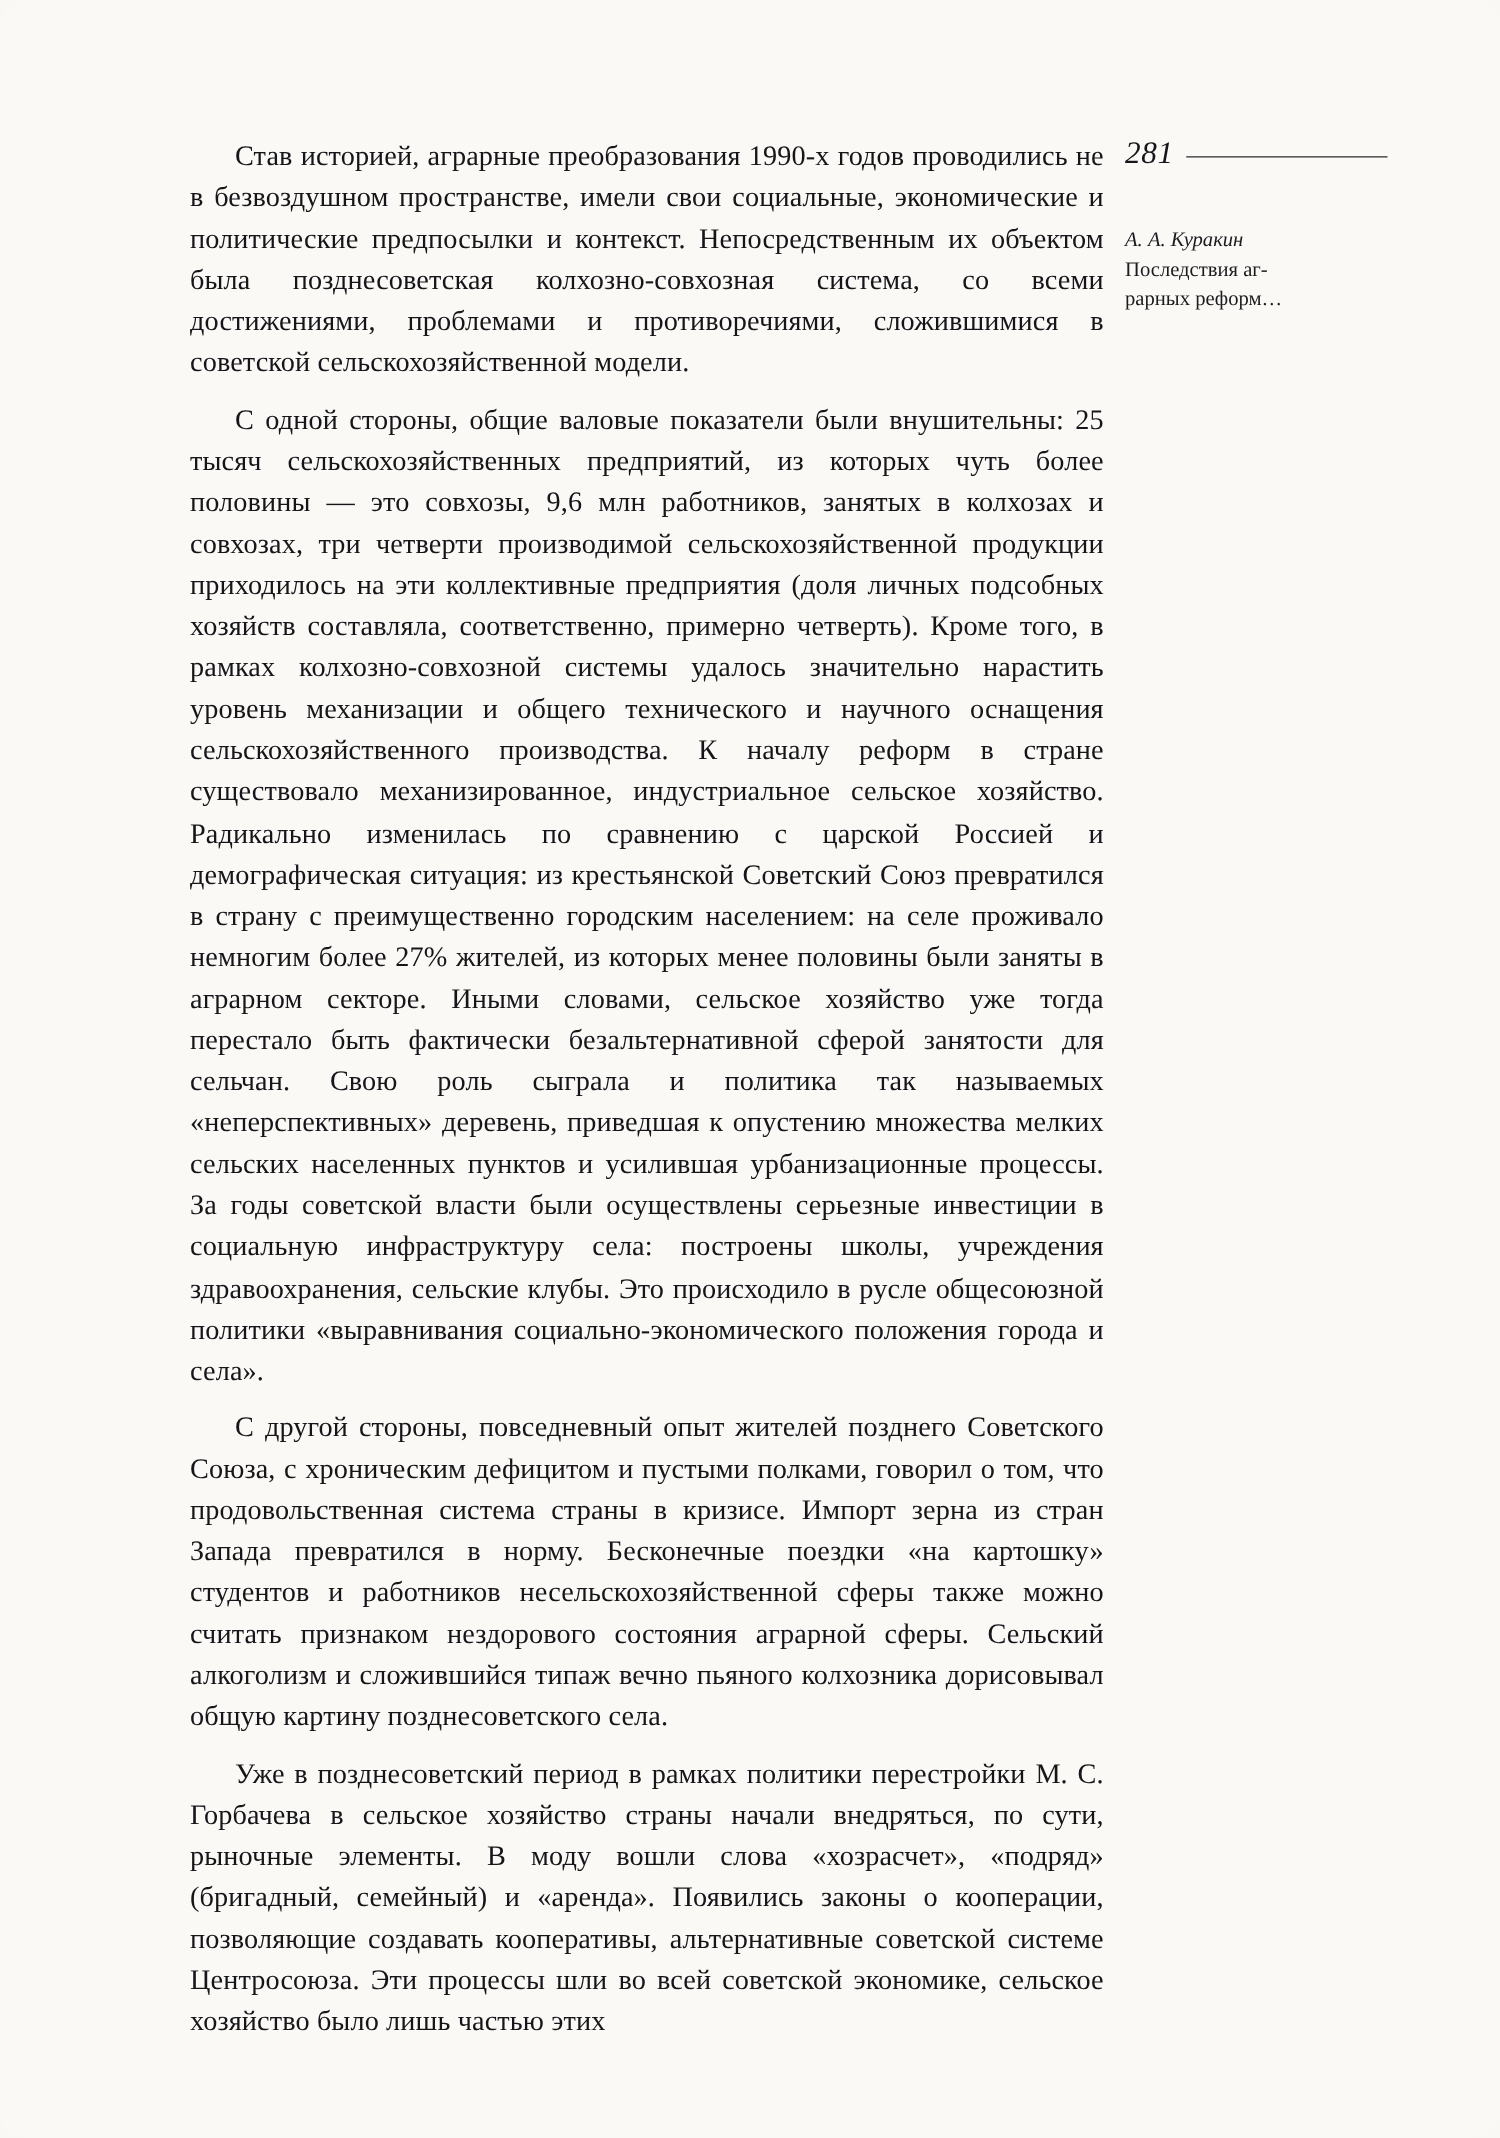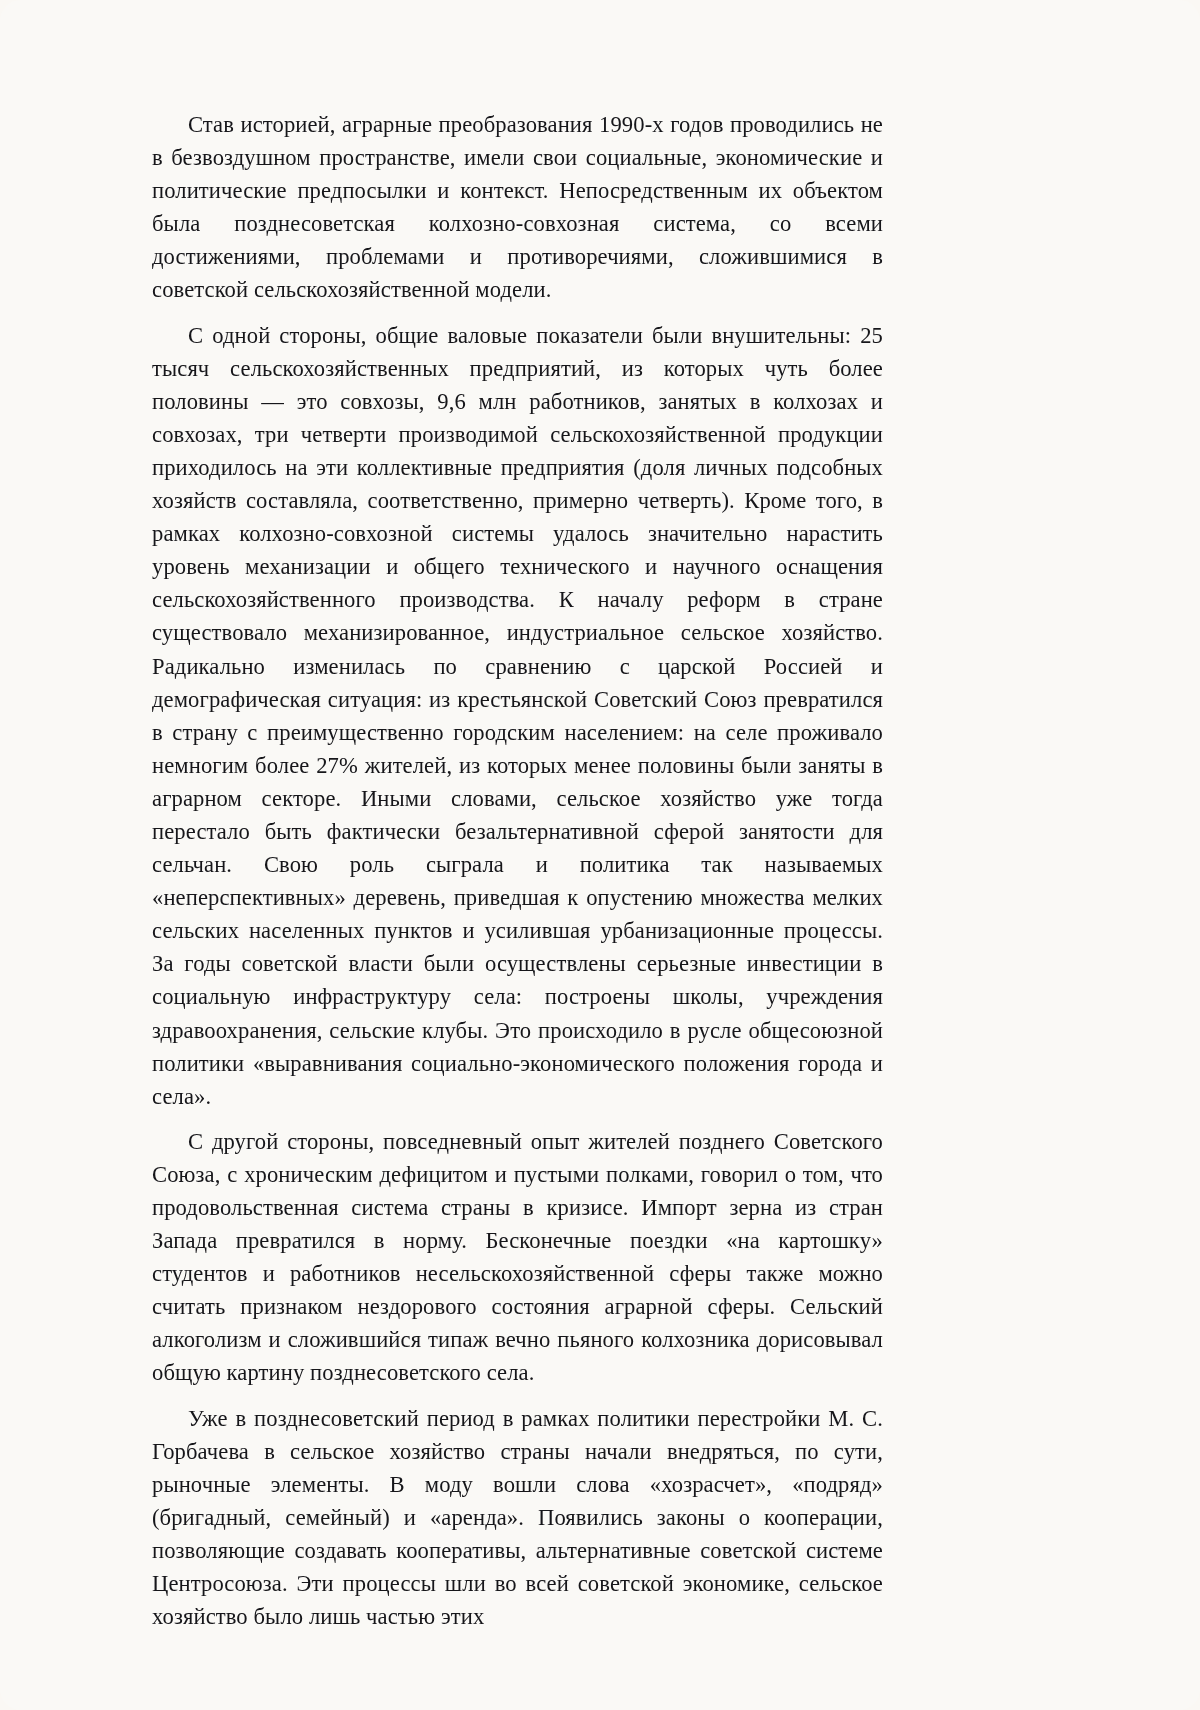--- a/index.html
+++ b/index.html
@@ -119,15 +119,26 @@
 
 <div class="page">
 
   <div class="text-column">
     <p class="para">Став историей, аграрные преобразования 1990-х годов проводились не в безвоздушном пространстве, имели свои социальные, экономические и политические предпосылки и контекст. Непосредственным их объектом была позднесоветская колхозно-совхозная система, со всеми достижениями, проблемами и противоречиями, сложившимися в советской сельскохозяйственной модели.</p>
     <p class="para">С одной стороны, общие валовые показатели были внушительны: 25 тысяч сельскохозяйственных предприятий, из которых чуть более половины — это совхозы, 9,6 млн работников, занятых в колхозах и совхозах, три четверти производимой сельскохозяйственной продукции приходилось на эти коллективные предприятия (доля личных подсобных хозяйств составляла, соответственно, примерно четверть). Кроме того, в рамках колхозно-совхозной системы удалось значительно нарастить уровень механизации и общего технического и научного оснащения сельскохозяйственного производства. К началу реформ в стране существовало механизированное, индустриальное сельское хозяйство. Радикально изменилась по сравнению с царской Россией и демографическая ситуация: из крестьянской Советский Союз превратился в страну с преимущественно городским населением: на селе проживало немногим более 27% жителей, из которых менее половины были заняты в аграрном секторе. Иными словами, сельское хозяйство уже тогда перестало быть фактически безальтернативной сферой занятости для сельчан. Свою роль сыграла и политика так называемых «неперспективных» деревень, приведшая к опустению множества мелких сельских населенных пунктов и усилившая урбанизационные процессы. За годы советской власти были осуществлены серьезные инвестиции в социальную инфраструктуру села: построены школы, учреждения здравоохранения, сельские клубы. Это происходило в русле общесоюзной политики «выравнивания социально-экономического положения города и села».</p>
     <p class="para">С другой стороны, повседневный опыт жителей позднего Советского Союза, с хроническим дефицитом и пустыми полками, говорил о том, что продовольственная система страны в кризисе. Импорт зерна из стран Запада превратился в норму. Бесконечные поездки «на картошку» студентов и работников несельскохозяйственной сферы также можно считать признаком нездорового состояния аграрной сферы. Сельский алкоголизм и сложившийся типаж вечно пьяного колхозника дорисовывал общую картину позднесоветского села.</p>
     <p class="para">Уже в позднесоветский период в рамках политики перестройки М. С. Горбачева в сельское хозяйство страны начали внедряться, по сути, рыночные элементы. В моду вошли слова «хозрасчет», «подряд» (бригадный, семейный) и «аренда». Появились законы о кооперации, позволяющие создавать кооперативы, альтернативные советской системе Центросоюза. Эти процессы шли во всей советской экономике, сельское хозяйство было лишь частью этих</p>
   </div>
 
+  <div class="margin-block">
+    <div class="folio-row">
+      <span class="folio-number">281</span>
+      <span class="folio-rule"></span>
+    </div>
+    <div class="running-head">
+      <span class="author">А. А. Куракин</span>
+      <span class="title">Последствия аг-</span>
+      <span class="title">рарных реформ…</span>
+    </div>
+  </div>
 
 
 </div>
 
 </body></html>

